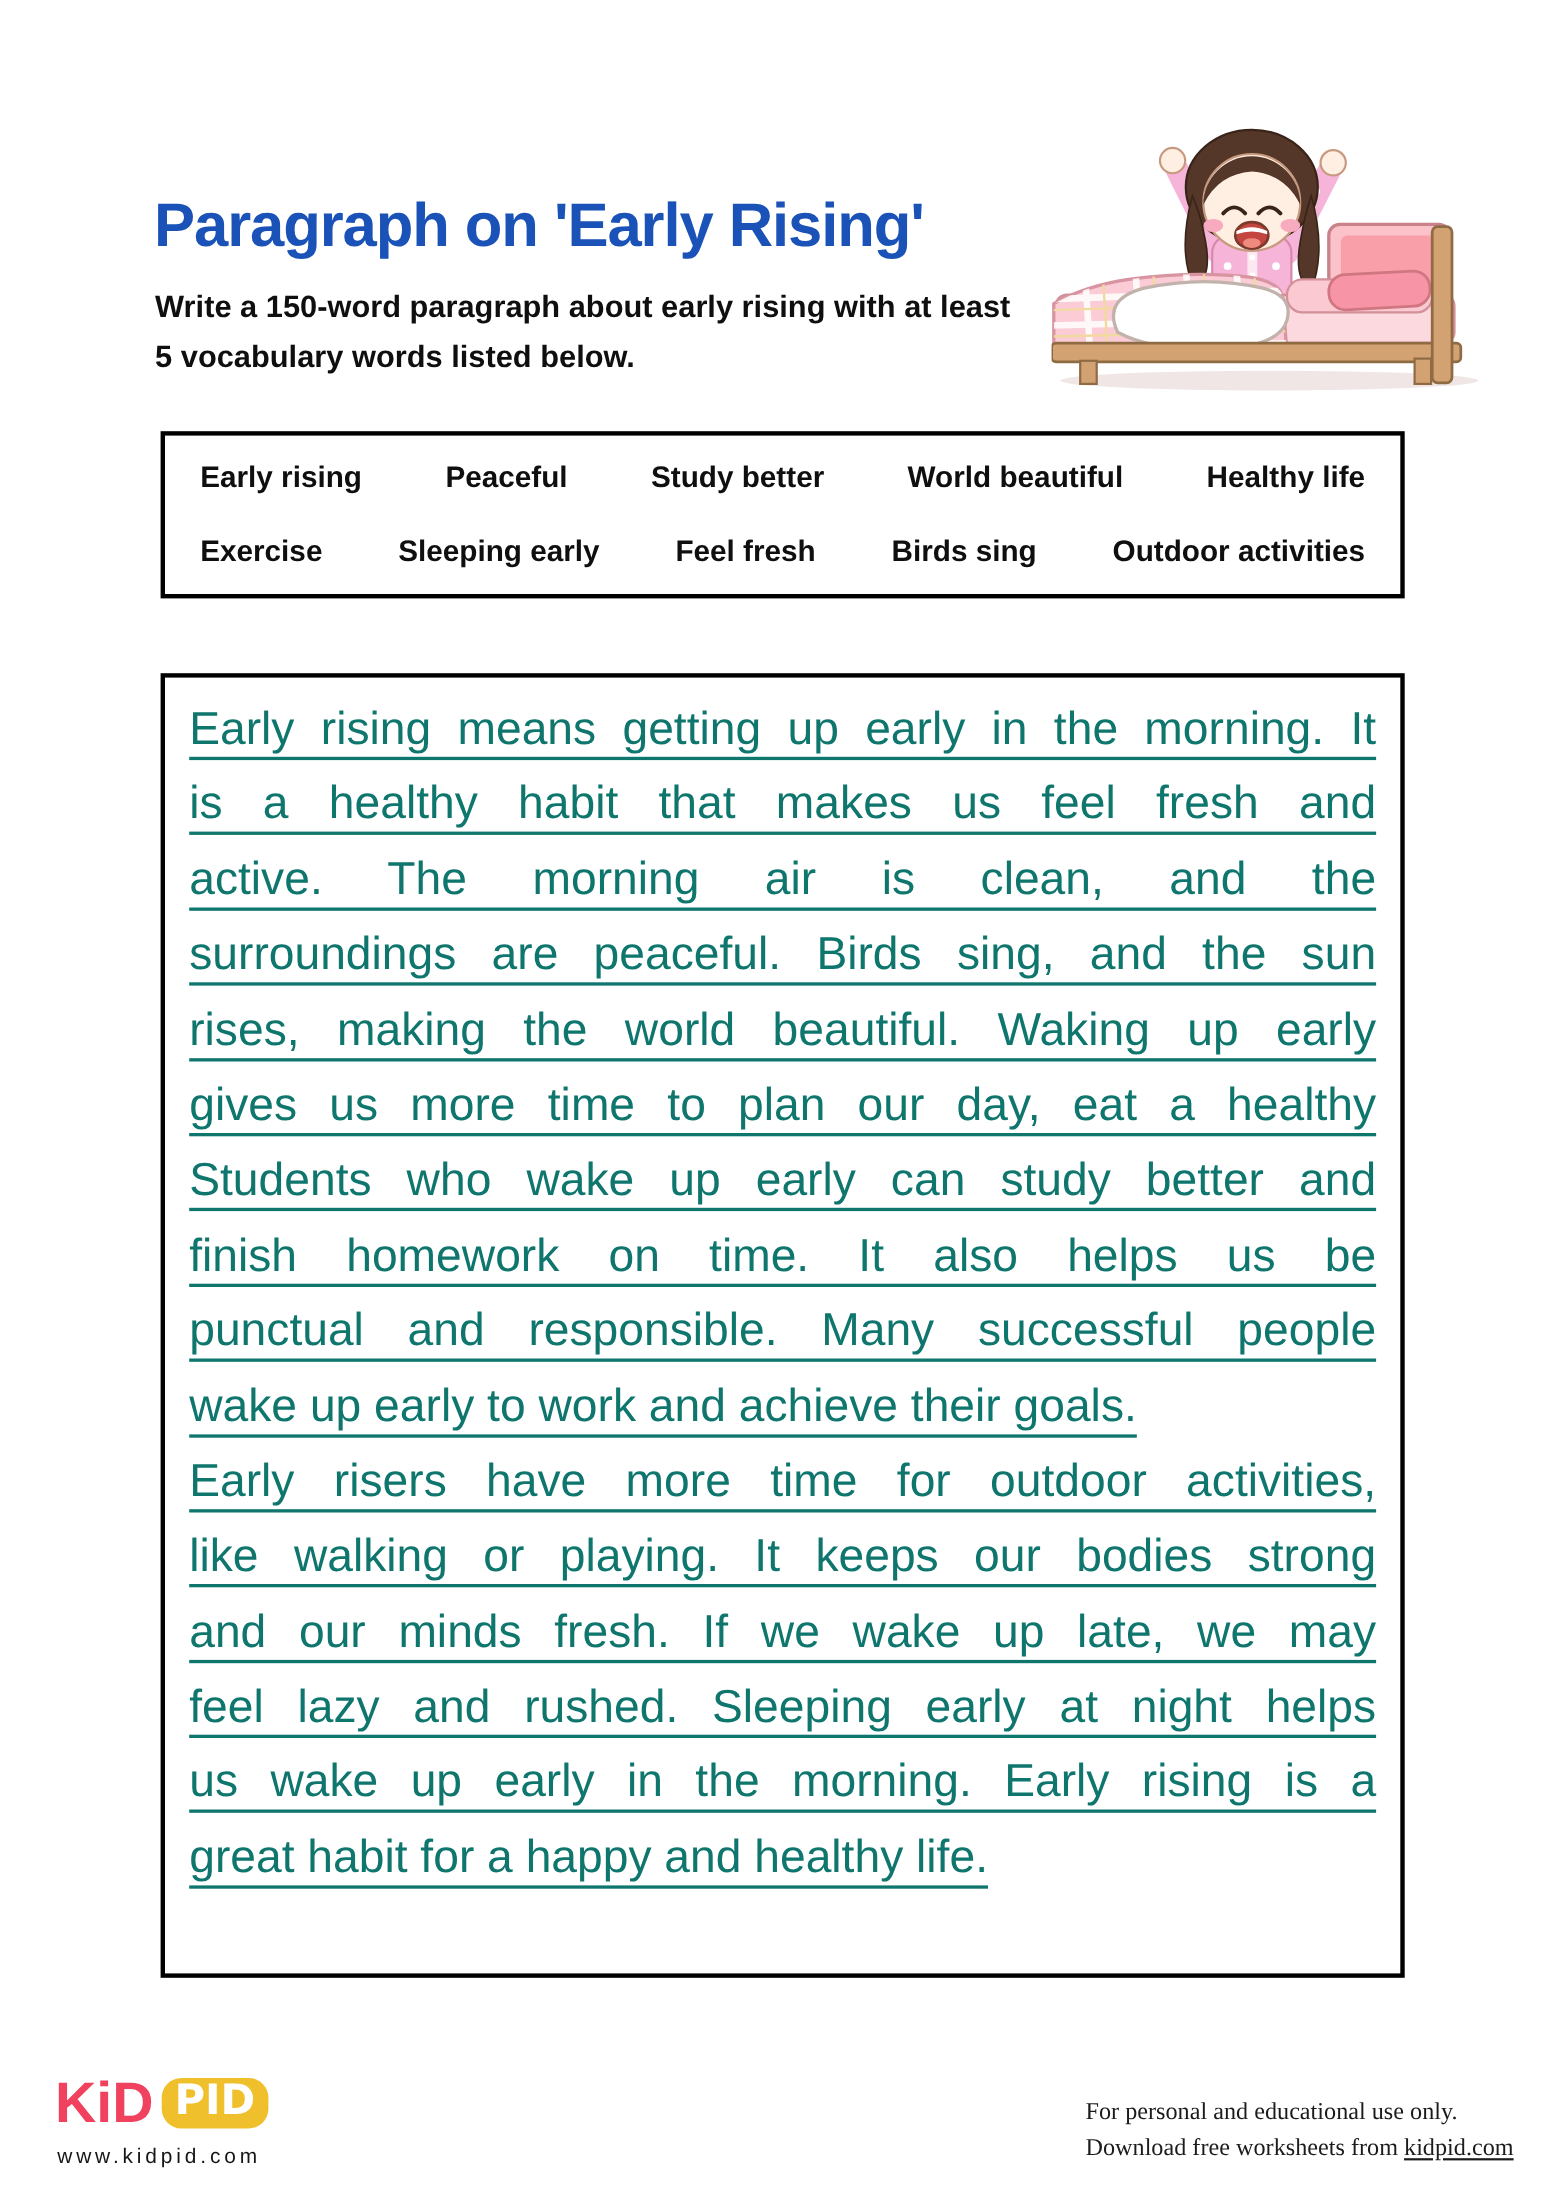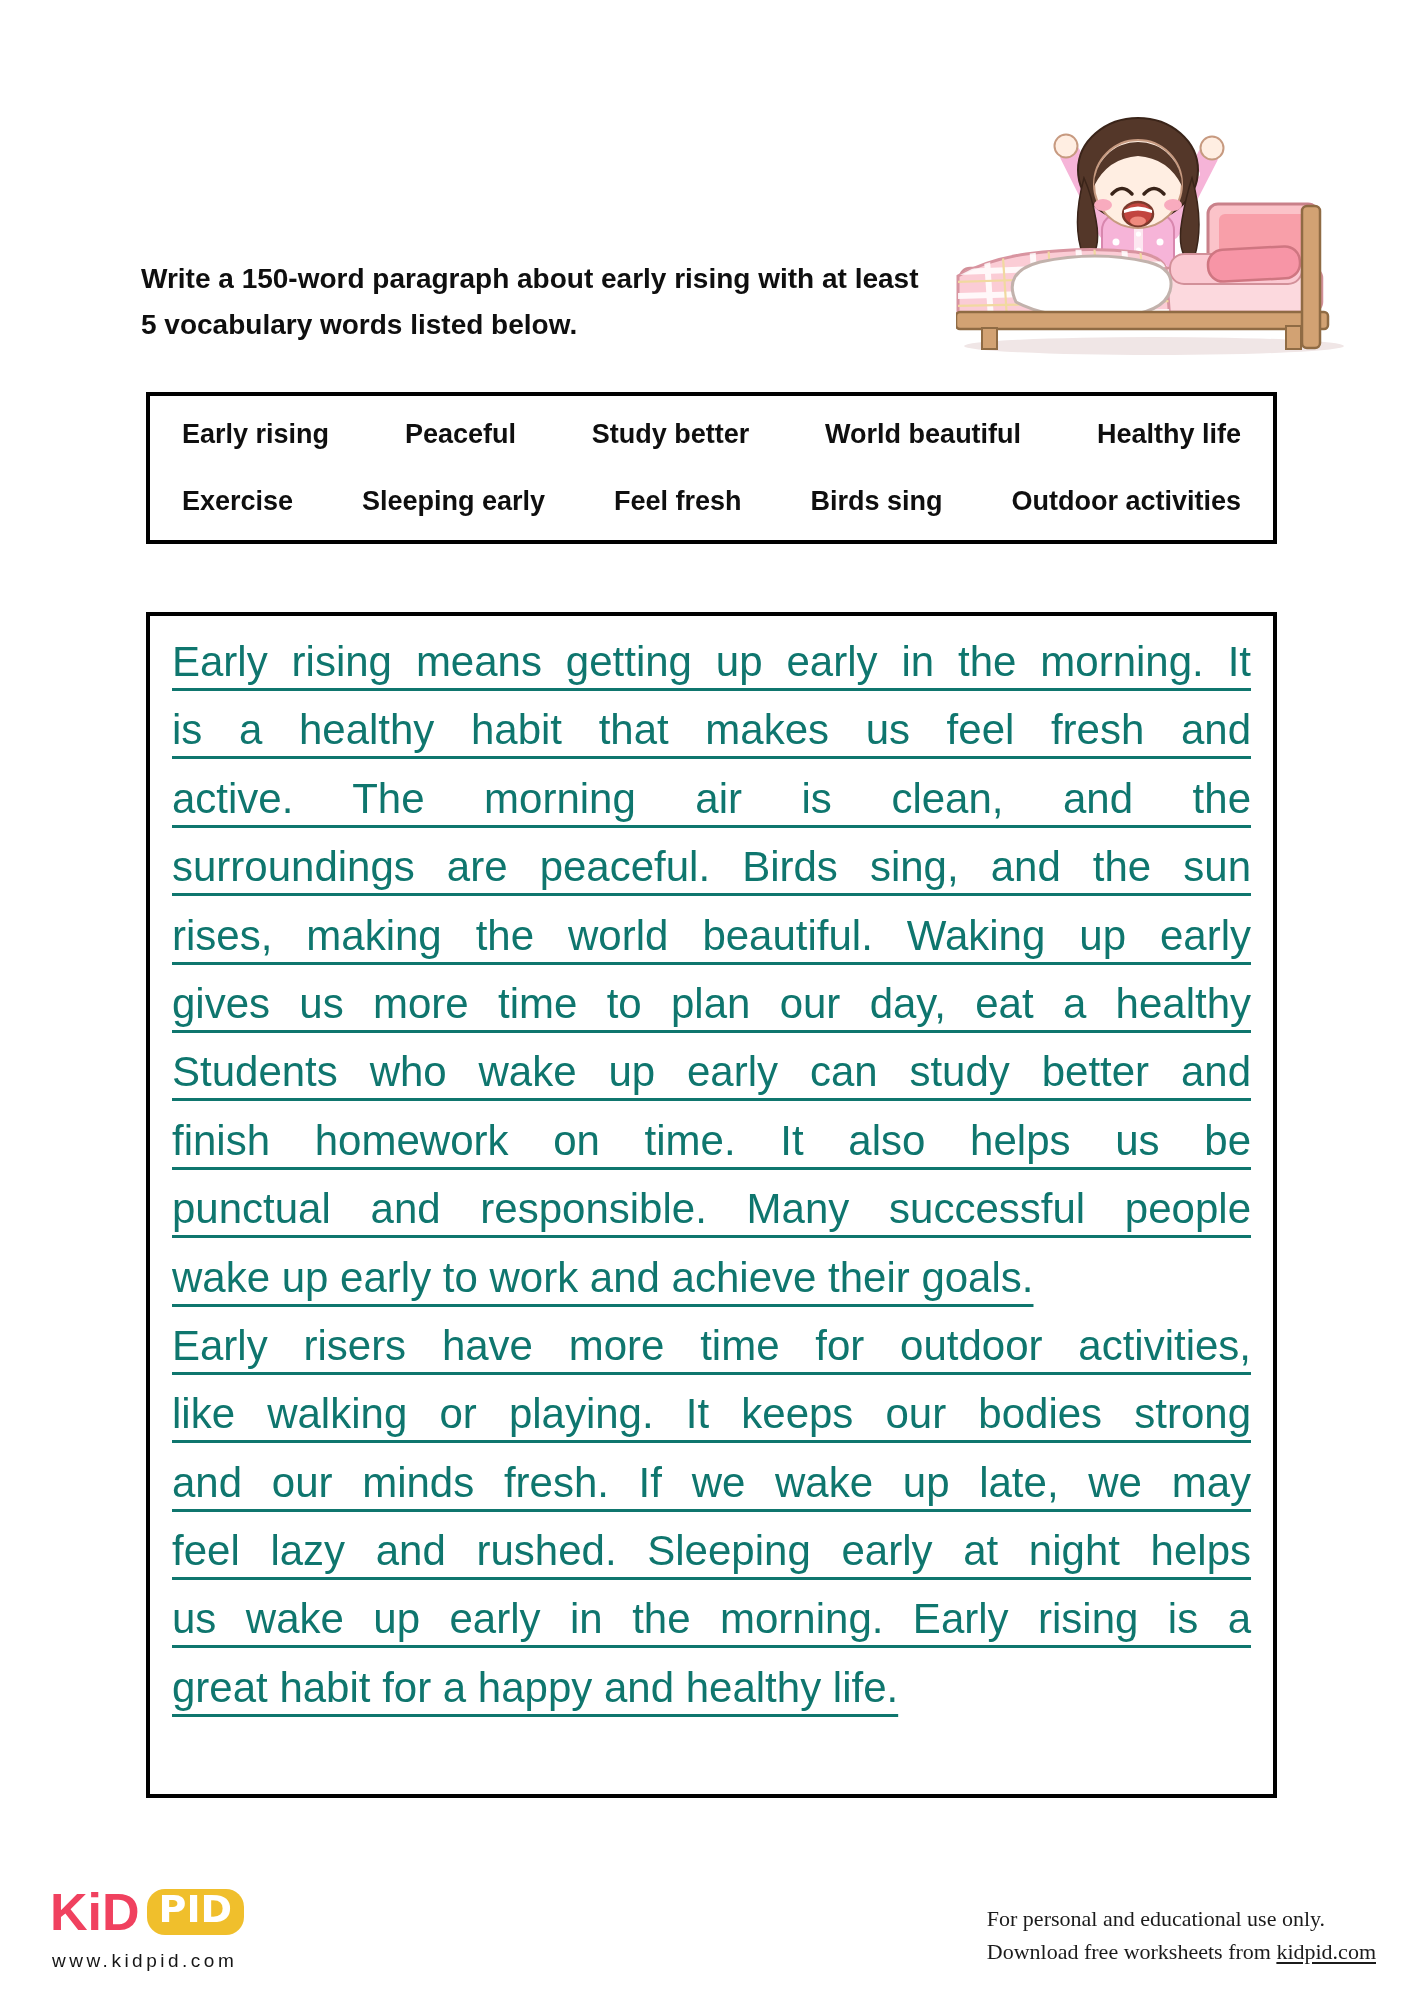--- a/index.html
+++ b/index.html
@@ -65,20 +65,21 @@
     position:absolute; right:38px; top:1902px; text-align:left;
     font-family:"Liberation Serif", serif; font-size:22px; line-height:33px; color:#1b1b1b;
   }
   .footer-link { text-decoration:underline; text-underline-offset:3px; color:inherit; cursor:pointer; }
 </style>
 </head>
 <body>
 
 <div class="page">
 
+  <h1 class="title">Paragraph on 'Early Rising'</h1>
 
   <p class="subtitle"><span>Write a 150-word paragraph about early rising with at least</span><br><span>5 vocabulary words listed below.</span></p>
 
   <svg class="illustration" viewBox="0 0 400 258" aria-hidden="true">
 
     <ellipse cx="198" cy="246" rx="190" ry="9" fill="#f0e6e6"></ellipse>
 
     <rect x="252" y="104" width="110" height="104" rx="10" fill="#fbc3c9" stroke="#c9818a" stroke-width="3"></rect>
     <rect x="263" y="114" width="88" height="56" rx="6" fill="#f89fa9"></rect>
 

